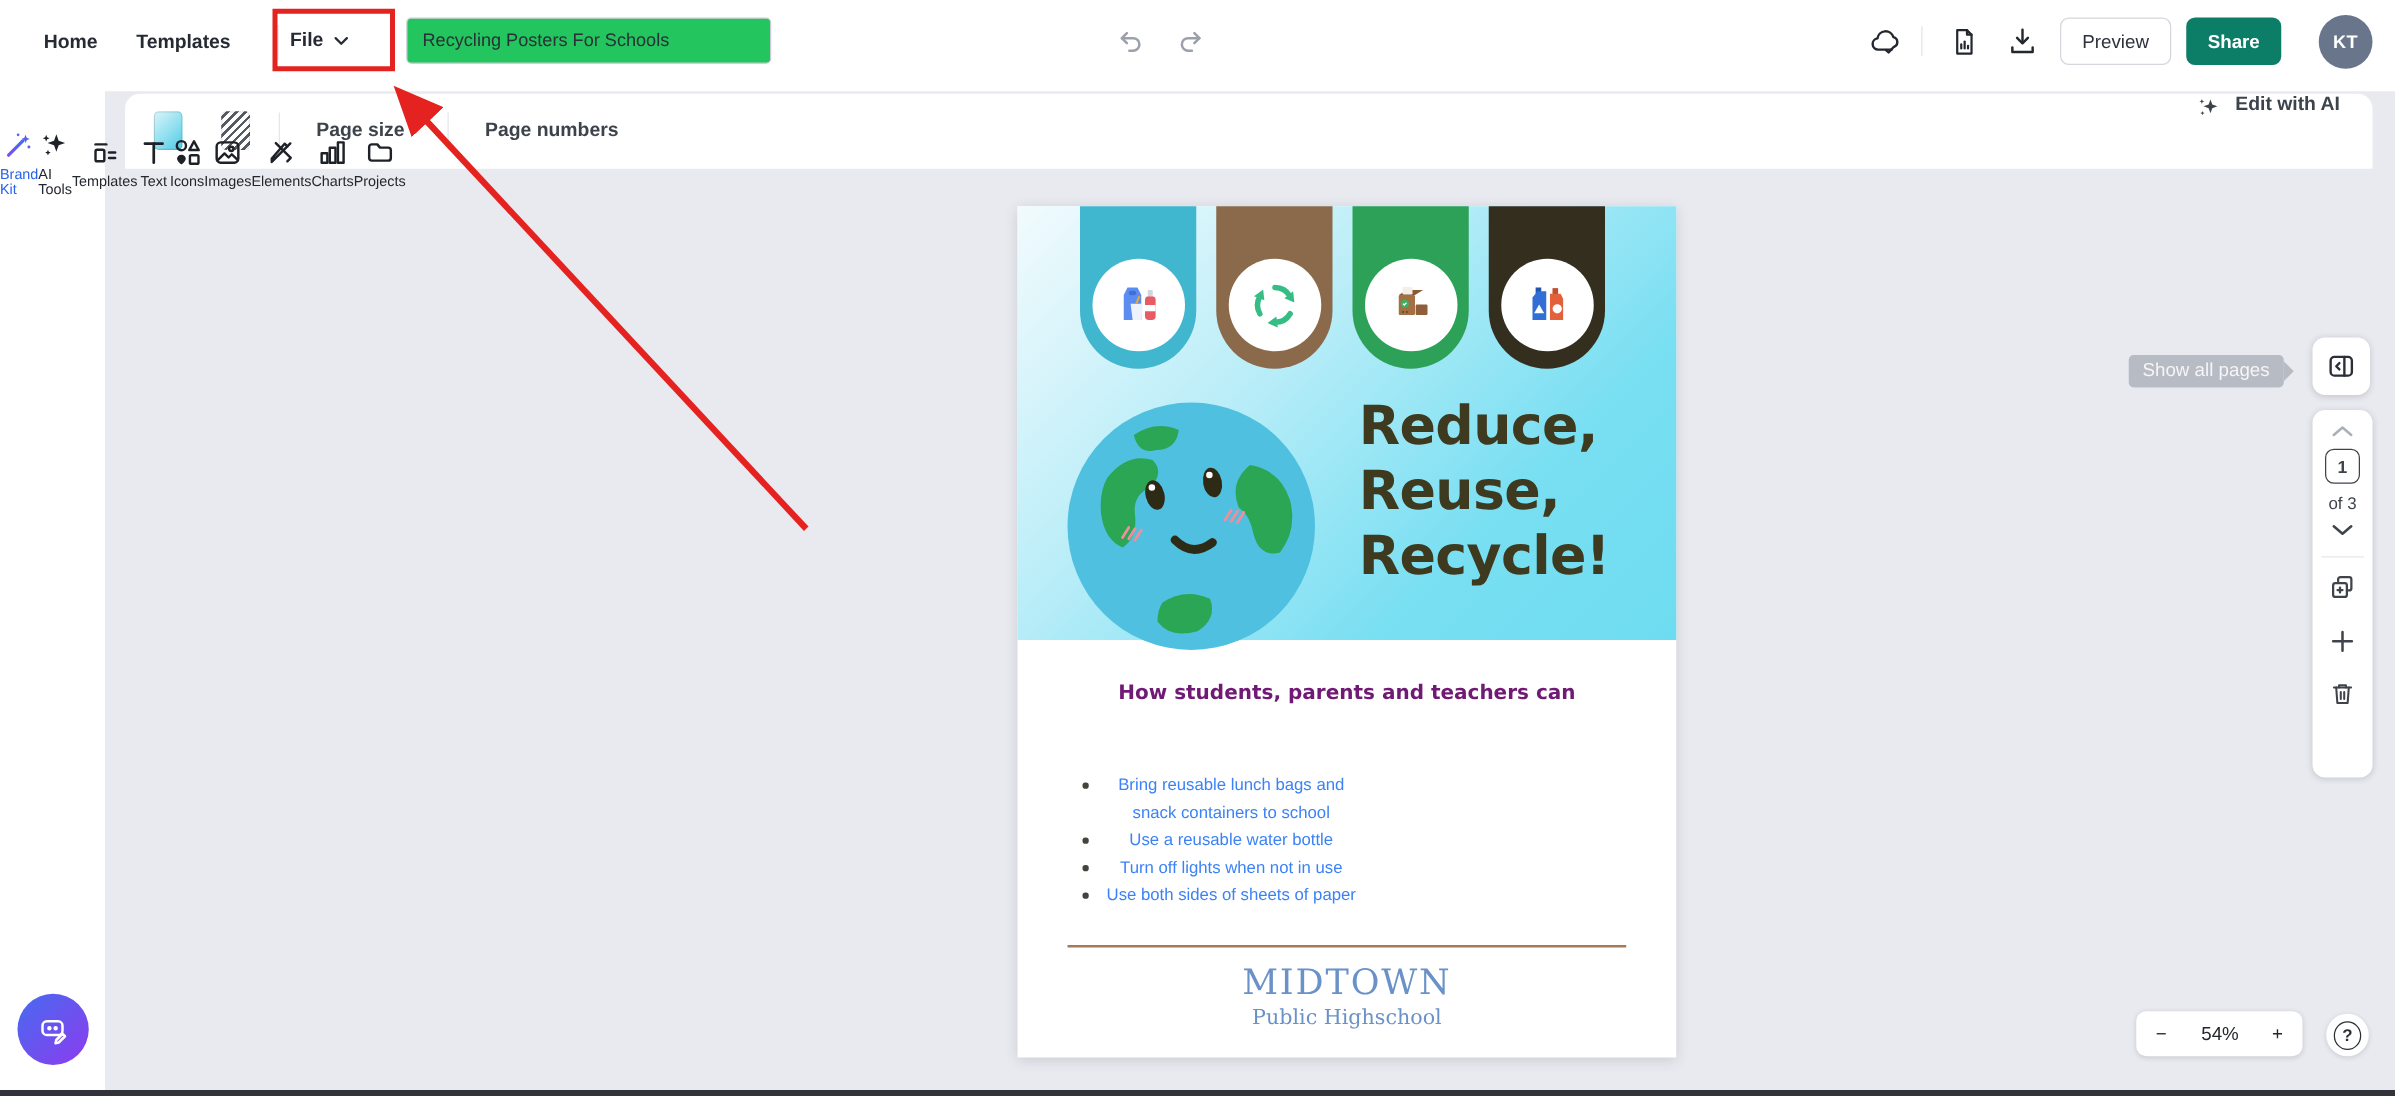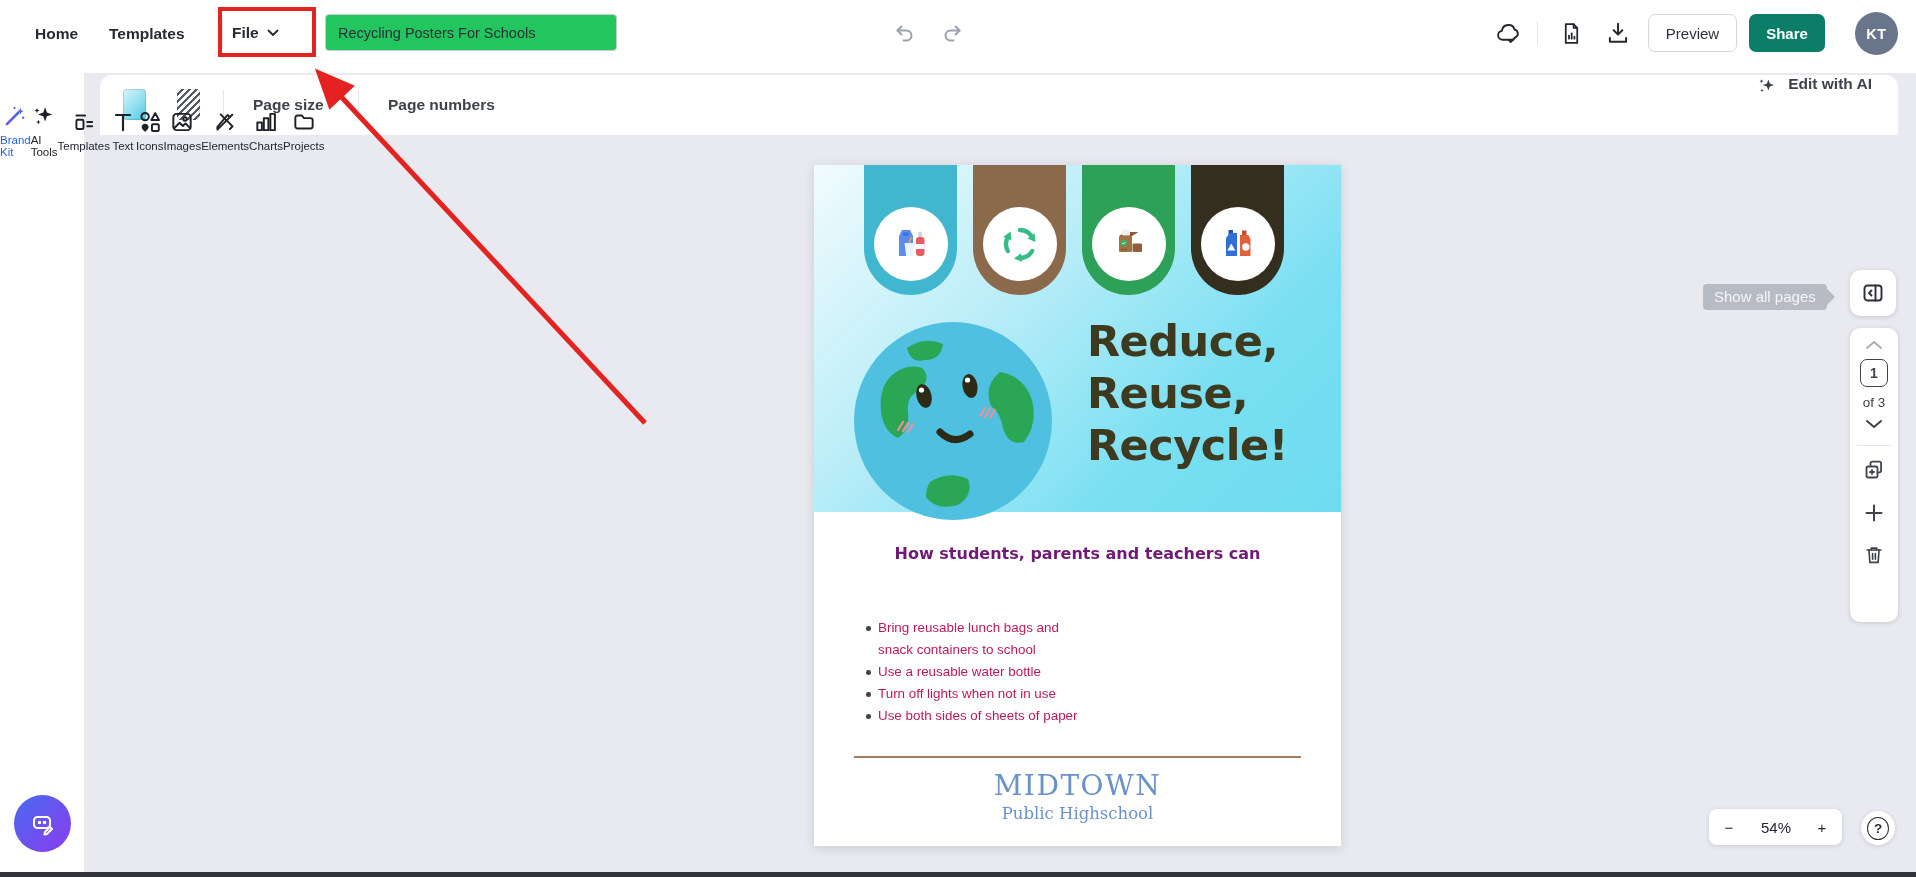--- a/index.html
+++ b/index.html
@@ -57,21 +57,21 @@
   .bin .circ{position:absolute;left:9.5px;top:42px;width:74px;height:74px;border-radius:50%;background:#fff;
              display:flex;align-items:center;justify-content:center;}
   .bin1{left:50px;background:#41b7cf;} .bin2{left:159px;background:#8a6a4b;}
   .bin3{left:268px;background:#2da158;} .bin4{left:377px;background:#342e1f;}
   .earth{position:absolute;left:38px;top:155px;width:202px;height:202px;}
   .poster-title{position:absolute;left:273px;top:150px;font-family:"DejaVu Sans",sans-serif;
                 font-weight:bold;font-size:43px;line-height:52px;color:#3e3a20;letter-spacing:-.5px;}
   .poster-heading{position:absolute;left:4%;top:375px;width:92%;text-align:center;
                   font-family:"DejaVu Sans",sans-serif;font-weight:bold;font-size:16px;line-height:28px;
                   color:#701a75;}
-  .bullets{position:absolute;margin:0;padding:0;list-style:none;font-size:13.4px;line-height:22px;color:#be185d;}
+  .bullets{position:absolute;margin:0;padding:0;list-style:none;font-size:13.4px;line-height:22px;color:#3b82f6;text-align:center;}
   .bullets li{padding-left:14px;position:relative;}
   .bullets li::before{content:"";position:absolute;left:2px;top:9px;width:4.5px;height:4.5px;border-radius:50%;
                       background:#45443c;}
   .bullets-left{left:50px;top:452px;width:228px;}
   .bullets-right{left:286px;top:452px;width:212px;}
   .poster-rule{position:absolute;left:40px;top:591px;width:447px;height:2px;background:#a57a58;}
   .poster-logo{position:absolute;left:0;top:604px;width:527px;text-align:center;color:#6a92c8;}
   .logo-name{font-family:"DejaVu Serif","Liberation Serif",serif;font-size:28px;letter-spacing:1.5px;}
   .logo-sub{font-family:"DejaVu Serif","Liberation Serif",serif;font-size:16.5px;margin-top:2px;}
   

